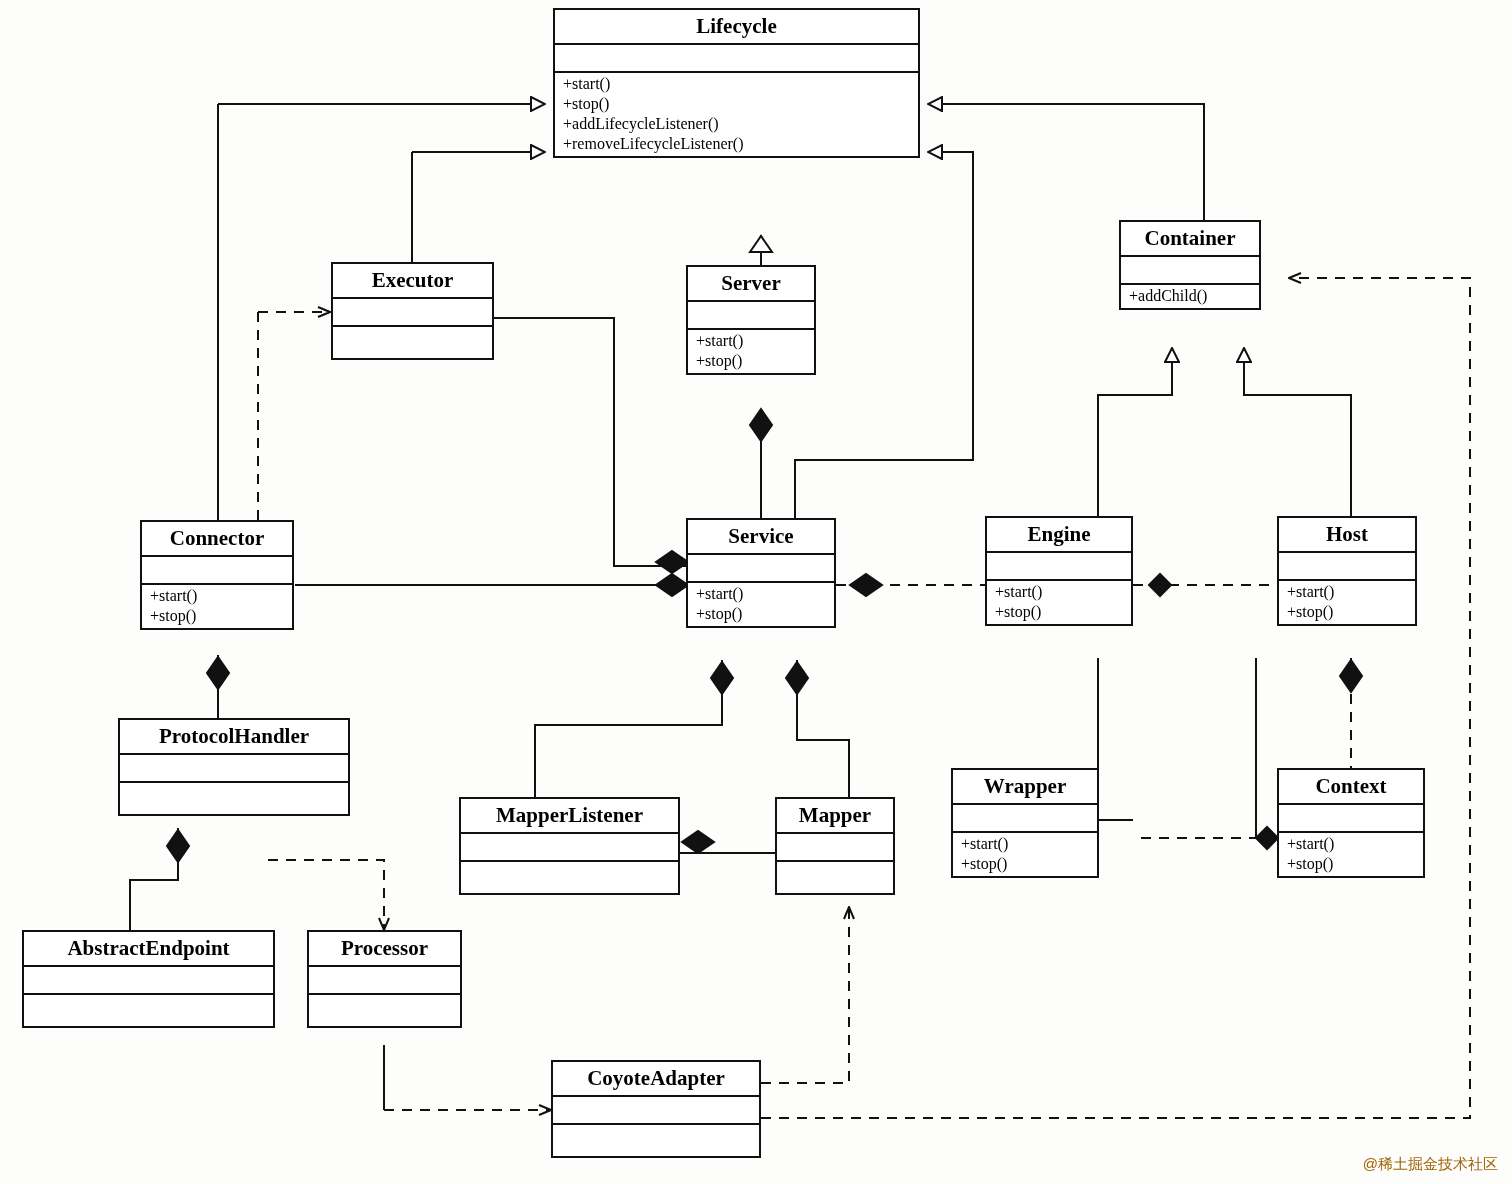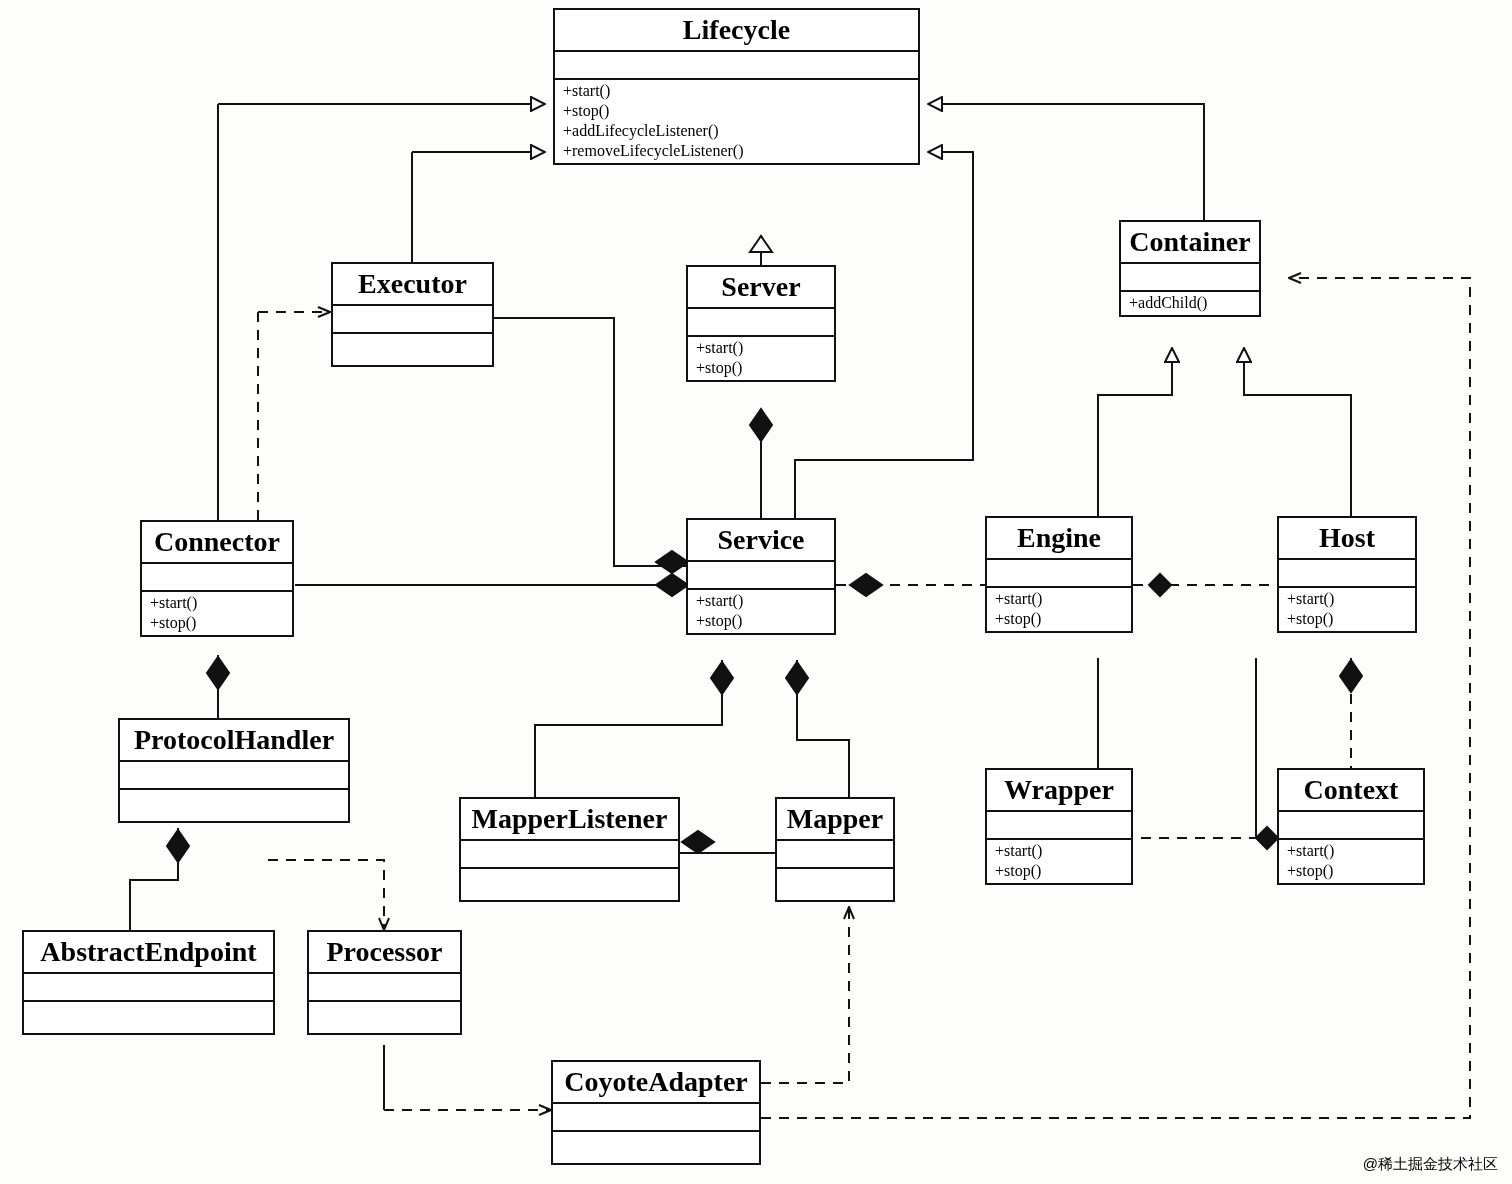--- a/index.html
+++ b/index.html
@@ -1,26 +1,26 @@
 <!DOCTYPE html>
 <html><head>
 <meta charset="utf-8">
 <style>
   html,body{margin:0;padding:0;background:#fdfdfb;}
   #stage{position:relative;width:1512px;height:1184px;overflow:hidden;
          font-family:"Liberation Serif", serif; background:#fdfdfb;}
   #wires{position:absolute;left:0;top:0;width:1512px;height:1184px;}
   .cls{position:absolute;border:2px solid #111;background:#fff;box-sizing:border-box;}
-  .cls .title{font-weight:bold;text-align:center;font-size:28px;line-height:1.05;
+  .cls .title{font-weight:bold;text-align:center;font-size:21px;line-height:1.05;
               padding:5px 4px 6px;border-bottom:2px solid #111;white-space:nowrap;}
   .cls .attrs{height:26px;border-bottom:2px solid #111;}
   .cls .ops{padding:1px 0 2px;}
   .cls .ops div{font-size:16px;padding:1px 8px;white-space:nowrap;}
   .cls.empty-ops .ops{height:28px;}
-  .wm{position:absolute;right:14px;bottom:10px;color:#000000;font-size:15px;
+  .wm{position:absolute;right:14px;bottom:10px;color:#a16207;font-size:15px;
       font-family:"Liberation Sans", sans-serif;}
 </style>
 </head>
 <body>
 
 <div id="stage">
 
   <svg id="wires" viewBox="0 0 1512 1184">
     <defs>
       <marker id="hollowTri" markerWidth="16" markerHeight="16" refX="15" refY="8" orient="auto" markerUnits="userSpaceOnUse">
@@ -118,21 +118,21 @@
       <div>+removeLifecycleListener()</div>
     </div>
   </div>
 
   <div class="cls empty-ops" style="left:331px;top:262px;width:163px;">
     <div class="title">Executor</div>
     <div class="attrs"></div>
     <div class="ops"></div>
   </div>
 
-  <div class="cls" style="left:686px;top:265px;width:150px;">
+  <div class="cls" style="left:686px;top:265px;width:130px;">
     <div class="title">Server</div>
     <div class="attrs"></div>
     <div class="ops">
       <div>+start()</div>
       <div>+stop()</div>
     </div>
   </div>
 
   <div class="cls" style="left:1119px;top:220px;width:142px;font-family:Liberation Serif, serif;">
     <div class="title">Container</div>
@@ -189,21 +189,21 @@
     <div class="attrs"></div>
     <div class="ops"></div>
   </div>
 
   <div class="cls empty-ops" style="left:775px;top:797px;width:120px;">
     <div class="title">Mapper</div>
     <div class="attrs"></div>
     <div class="ops"></div>
   </div>
 
-  <div class="cls" style="left:985px;top:768px;width:148px;">
+  <div class="cls" style="left:951px;top:768px;width:148px;">
     <div class="title">Wrapper</div>
     <div class="attrs"></div>
     <div class="ops">
       <div>+start()</div>
       <div>+stop()</div>
     </div>
   </div>
 
   <div class="cls" style="left:1277px;top:768px;width:148px;font-family:Liberation Serif, serif;">
     <div class="title">Context</div>

